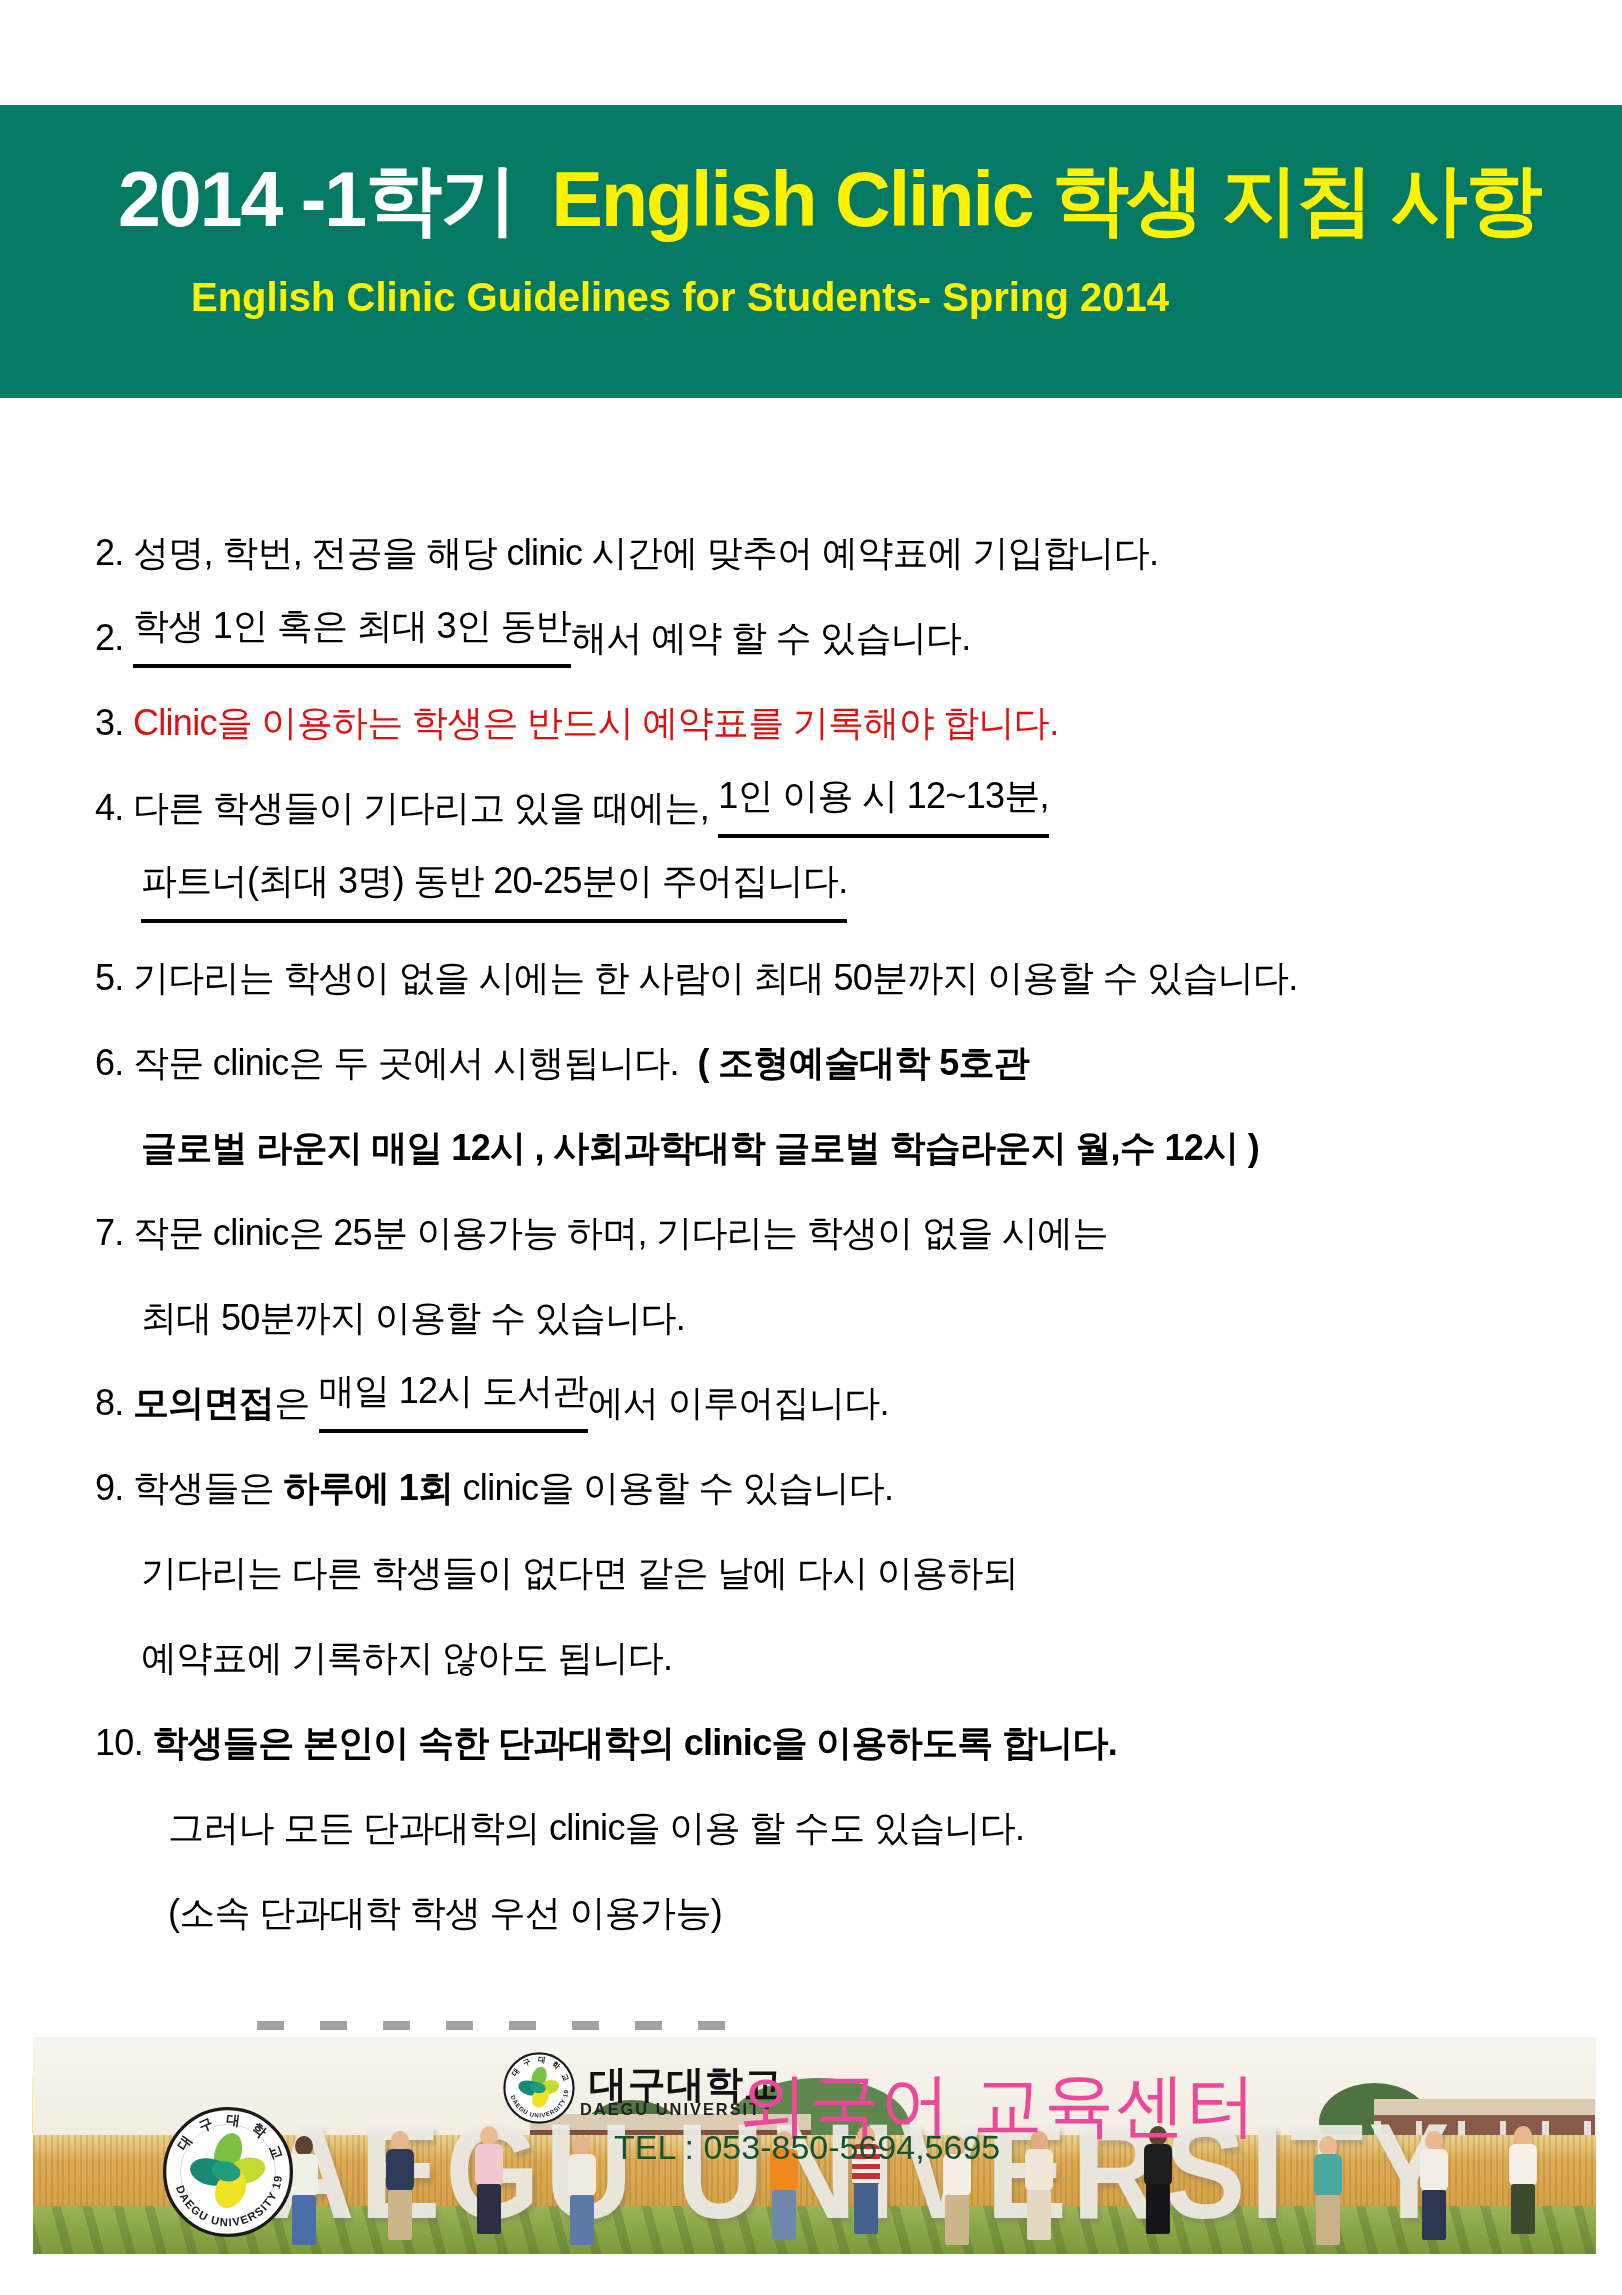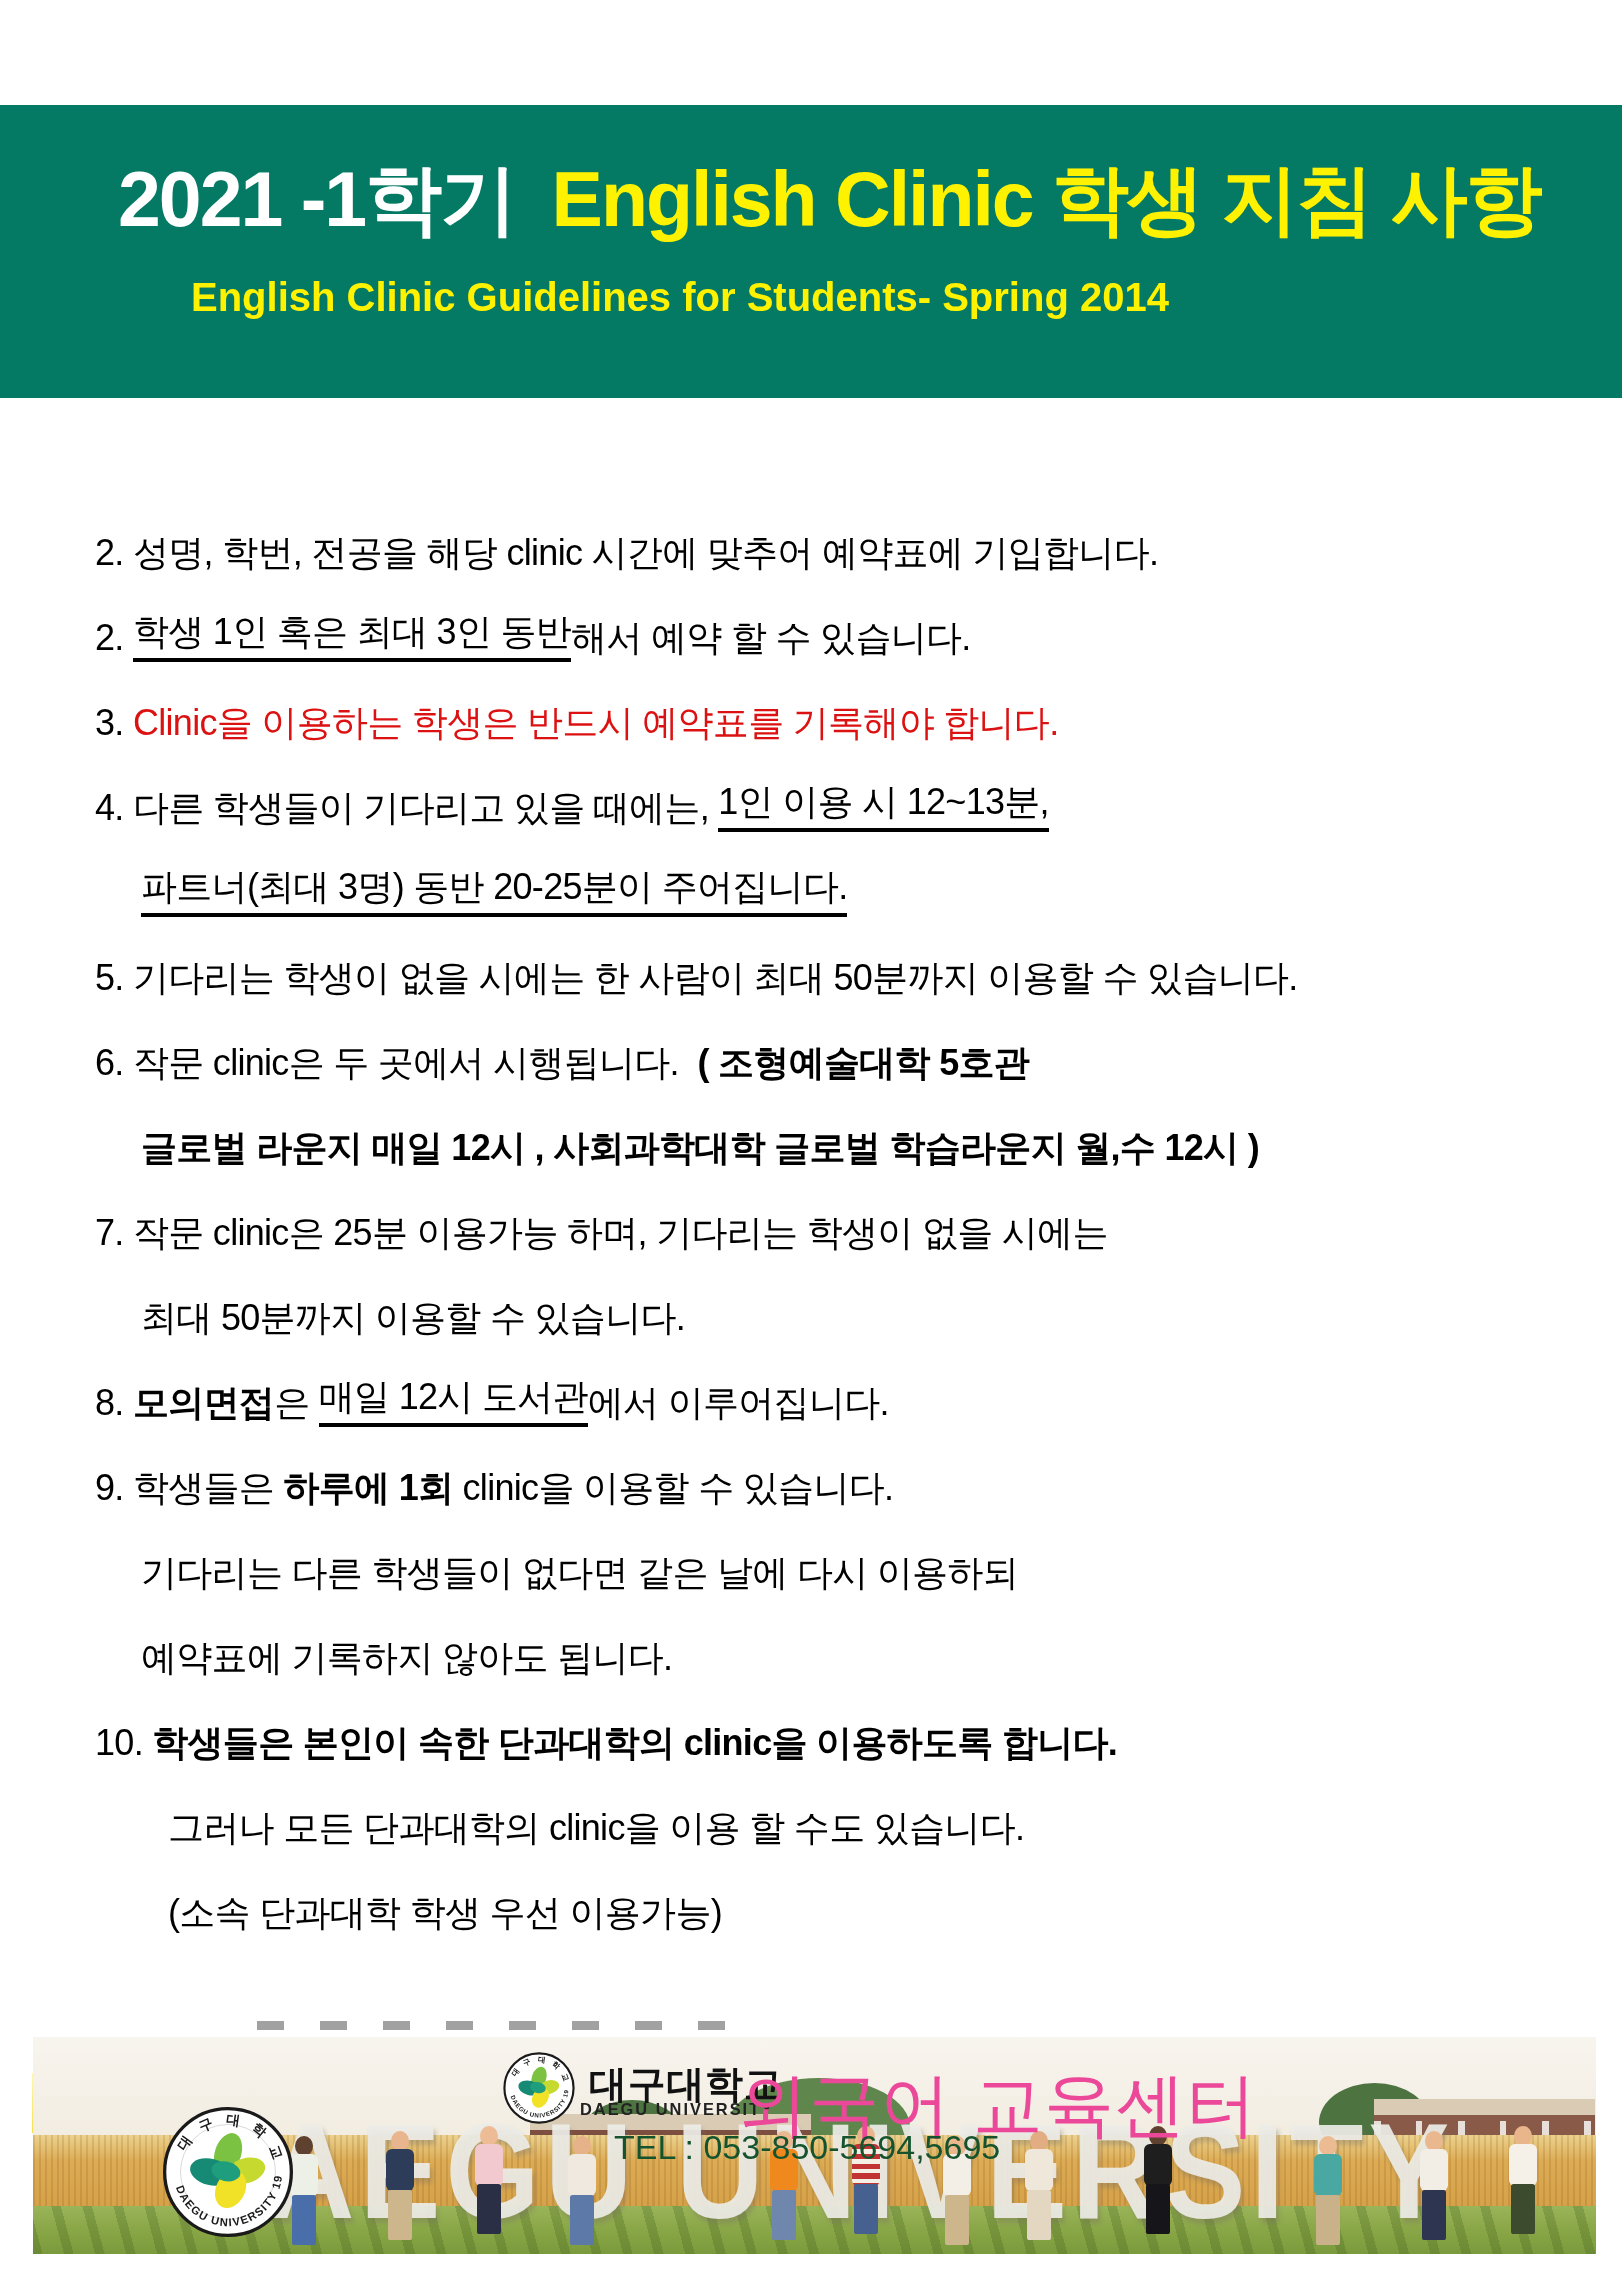--- a/index.html
+++ b/index.html
@@ -15,21 +15,21 @@
   .title-line2{position:absolute;left:191px;top:275px;font-size:40px;font-weight:700;
                color:#fff200;white-space:nowrap;letter-spacing:0;}
 
   
   .guidelines{position:absolute;left:95px;top:510px;width:1505px;}
   .g-line{height:85px;display:flex;align-items:center;font-size:36px;letter-spacing:-0.7px;
           white-space:pre;line-height:1.05;}
   .g-line.indent-1{padding-left:46px;}
   .g-line.indent-2{padding-left:73px;}
   .seg-bold{font-weight:700;}
-  .seg-underline{border-bottom:4.6px solid currentColor;padding-bottom:7px;}
+  .seg-underline{border-bottom:4.6px solid currentColor;padding-bottom:20px;}
 
   
   .artifact{position:absolute;left:257px;top:2021px;width:487px;height:8.5px;opacity:.55;
             background:repeating-linear-gradient(90deg,#555 0 27.5px,transparent 27.5px 63px);}
   .yellow-square{position:absolute;left:32px;top:2073px;width:44px;height:60px;
             background:linear-gradient(#fdf7bb,#f5e04a);}
   .photo{position:absolute;left:33px;top:2037px;width:1563px;height:217px;overflow:hidden;
          background:linear-gradient(#f8f5ef 0%,#f2ece0 48%,#e9dfd0 60%);}
   .tree{position:absolute;border-radius:50%;background:#5f874d;}
   .tree.dark{background:#4d7340;}
@@ -65,21 +65,21 @@
   .tel{position:absolute;left:614px;top:2128px;z-index:6;font-size:34px;font-weight:400;
            letter-spacing:0;color:#14532d;}
 </style>
 </head>
 <body>
 
 <div class="page">
 
   <div class="banner" style="background: rgb(4, 122, 100);"></div>
   <div class="title-line1">
-    <span class="t-white">2021 -1학기</span>
+    <span class="t-white">2014 -1학기</span>
     <span class="t-yellow" style="color: rgb(255, 242, 0);">English Clinic 학생 지침 사항</span>
   </div>
   <div class="title-line2" style="color: rgb(255, 242, 0);">English Clinic Guidelines for Students- Spring 2014</div>
 
   <div class="guidelines">
       <div class="g-line indent-0"><span>2. 성명, 학번, 전공을 해당 clinic 시간에 맞추어 예약표에 기입합니다.</span></div>
       <div class="g-line indent-0"><span>2. </span><span class="seg-underline">학생 1인 혹은 최대 3인 동반</span><span>해서 예약 할 수 있습니다.</span></div>
       <div class="g-line indent-0"><span>3. </span><span style="color: rgb(220, 18, 18);">Clinic을 이용하는 학생은 반드시 예약표를 기록해야 합니다.</span></div>
       <div class="g-line indent-0"><span>4. 다른 학생들이 기다리고 있을 때에는, </span><span class="seg-underline">1인 이용 시 12~13분,</span></div>
       <div class="g-line indent-1"><span class="seg-underline">파트너(최대 3명) 동반 20-25분이 주어집니다.</span></div>

